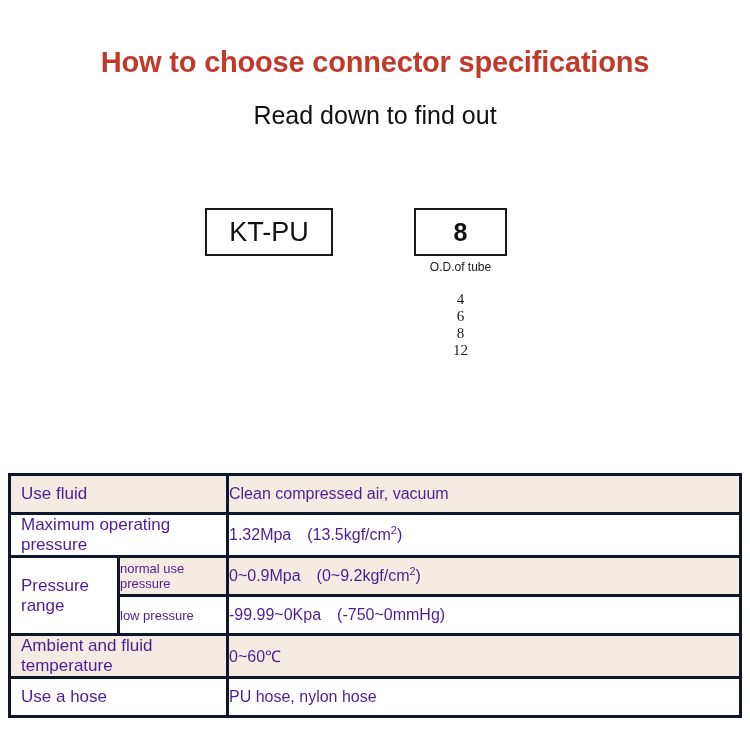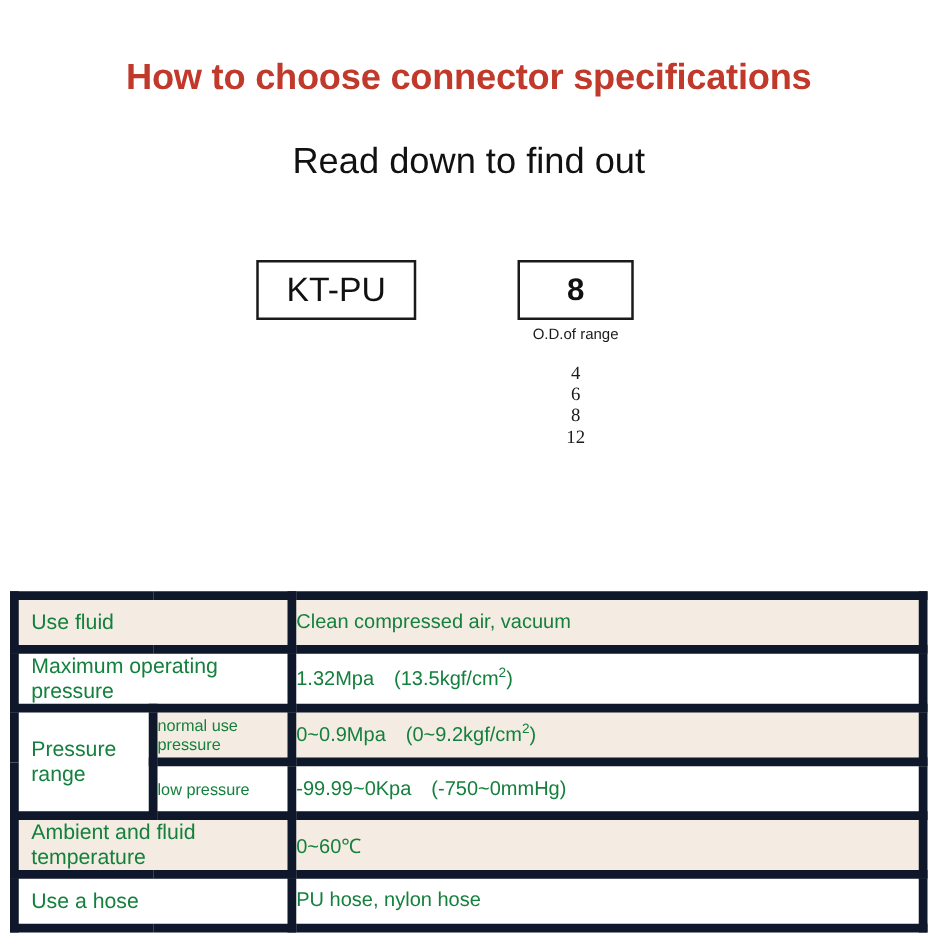--- a/index.html
+++ b/index.html
@@ -29,25 +29,24 @@
     line-height: 1;
     white-space: nowrap;
   }
   .page-subtitle {
     position: absolute;
     left: 0;
     top: 103px;
     width: 750px;
     text-align: center;
     color: #111111;
-    font-size: 29px;
+    font-size: 25px;
     font-weight: 400;
     line-height: 1;
     white-space: nowrap;
-    margin-top: 12px;
   }
 
   
   .code-box {
     position: absolute;
     box-sizing: border-box;
     border: 2px solid #1a1a1a;
     background: #ffffff;
     display: flex;
     align-items: center;
@@ -101,22 +100,22 @@
   
   .spec-table {
     position: absolute;
     left: 8px;
     top: 473px;
     width: 734px;
     border-collapse: collapse;
     table-layout: fixed;
   }
   .spec-table td {
-    border: 7px solid #0f172a;
-    color: #15803d;
+    border: 3px solid #0f172a;
+    color: #4c1d95;
     padding: 0;
     height: 36px;
     vertical-align: middle;
   }
   .c-label {
     width: 205px;
     font-size: 17px;
     padding-left: 10px !important;
     text-align: left;
   }
@@ -145,21 +144,21 @@
 <body>
 
 <div class="page-title">How to choose connector specifications</div>
 
 <div class="page-subtitle">Read down to find out</div>
 
 <div class="code-box" id="series-box">KT-PU</div>
 
 <div class="code-box" id="size-box">8</div>
 
-<div class="field-caption">O.D.of range</div>
+<div class="field-caption">O.D.of tube</div>
 
 <div class="option-list">
   <div class="option-item">4</div>
   <div class="option-item">6</div>
   <div class="option-item">8</div>
   <div class="option-item">12</div>
 </div>
 
 <table class="spec-table">
   <tbody>

